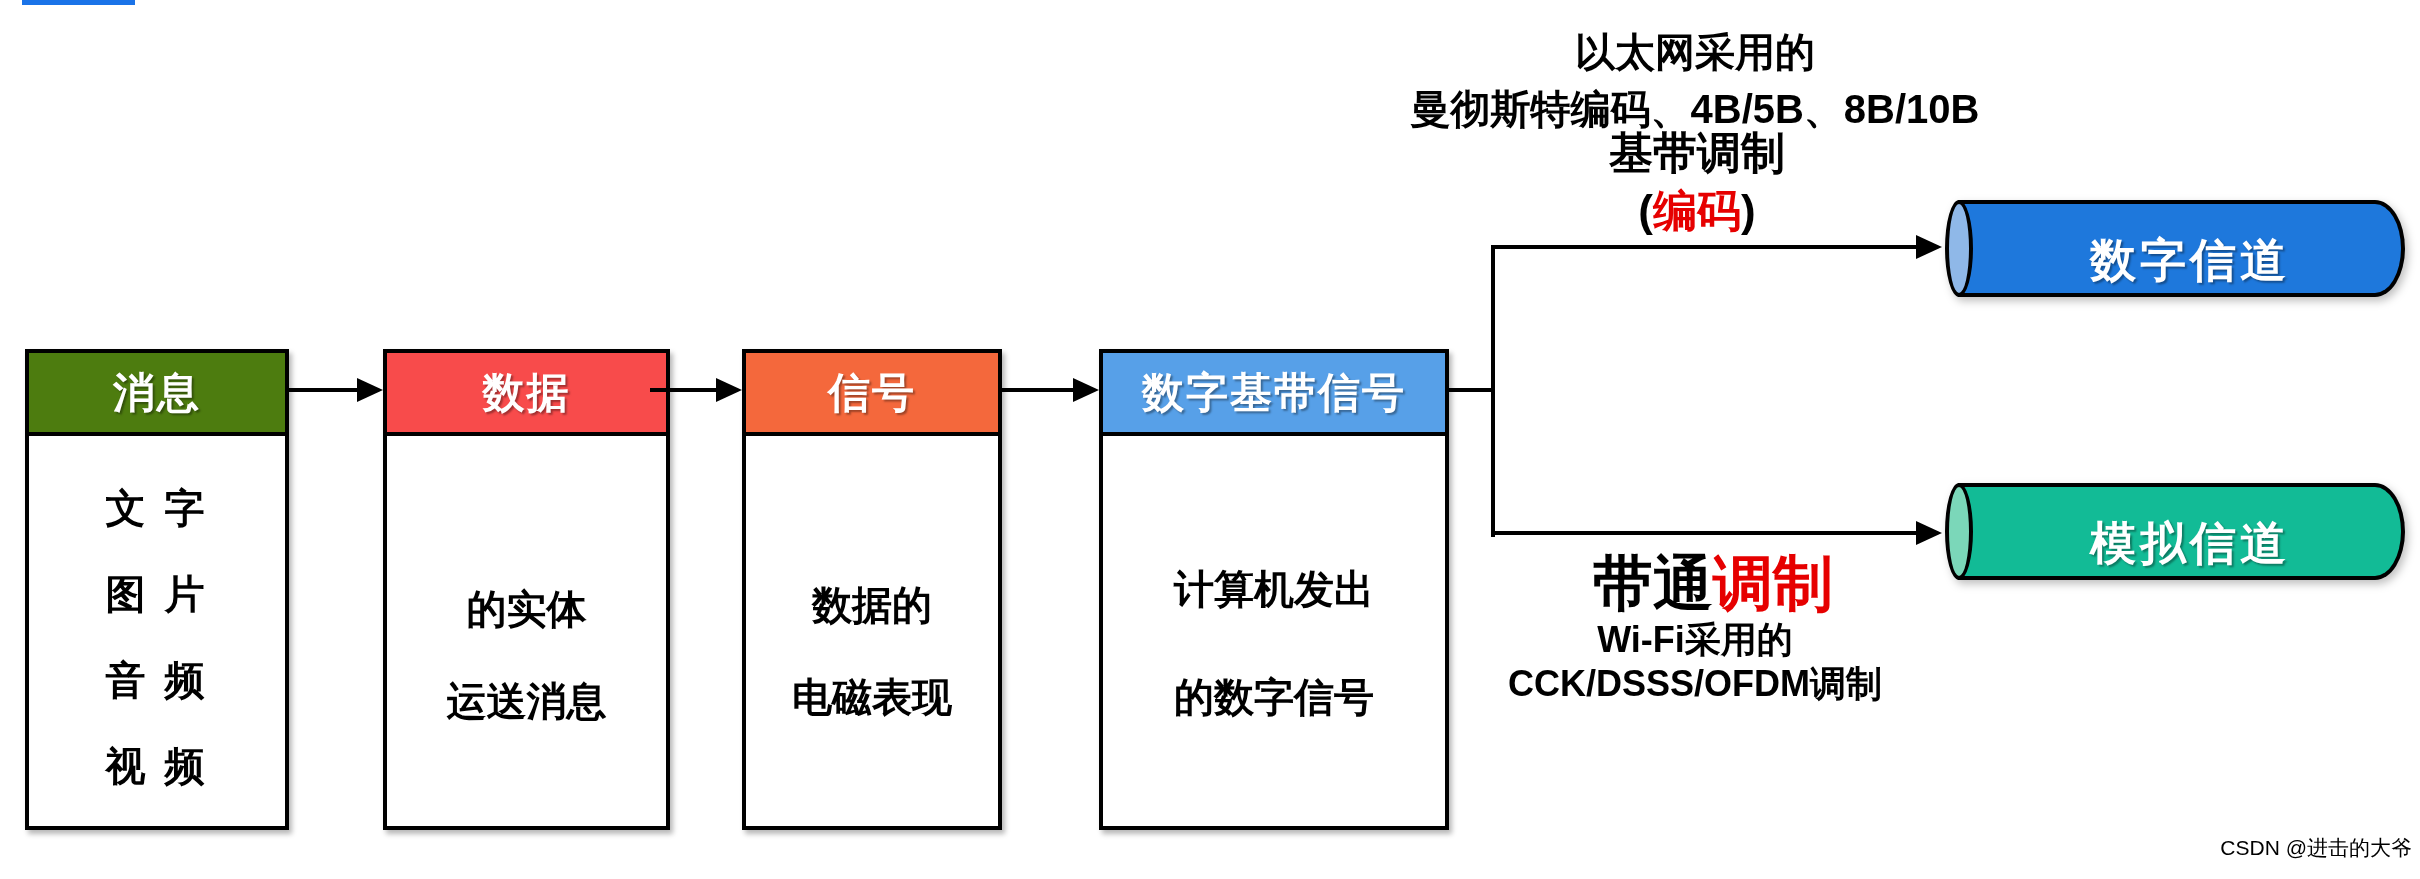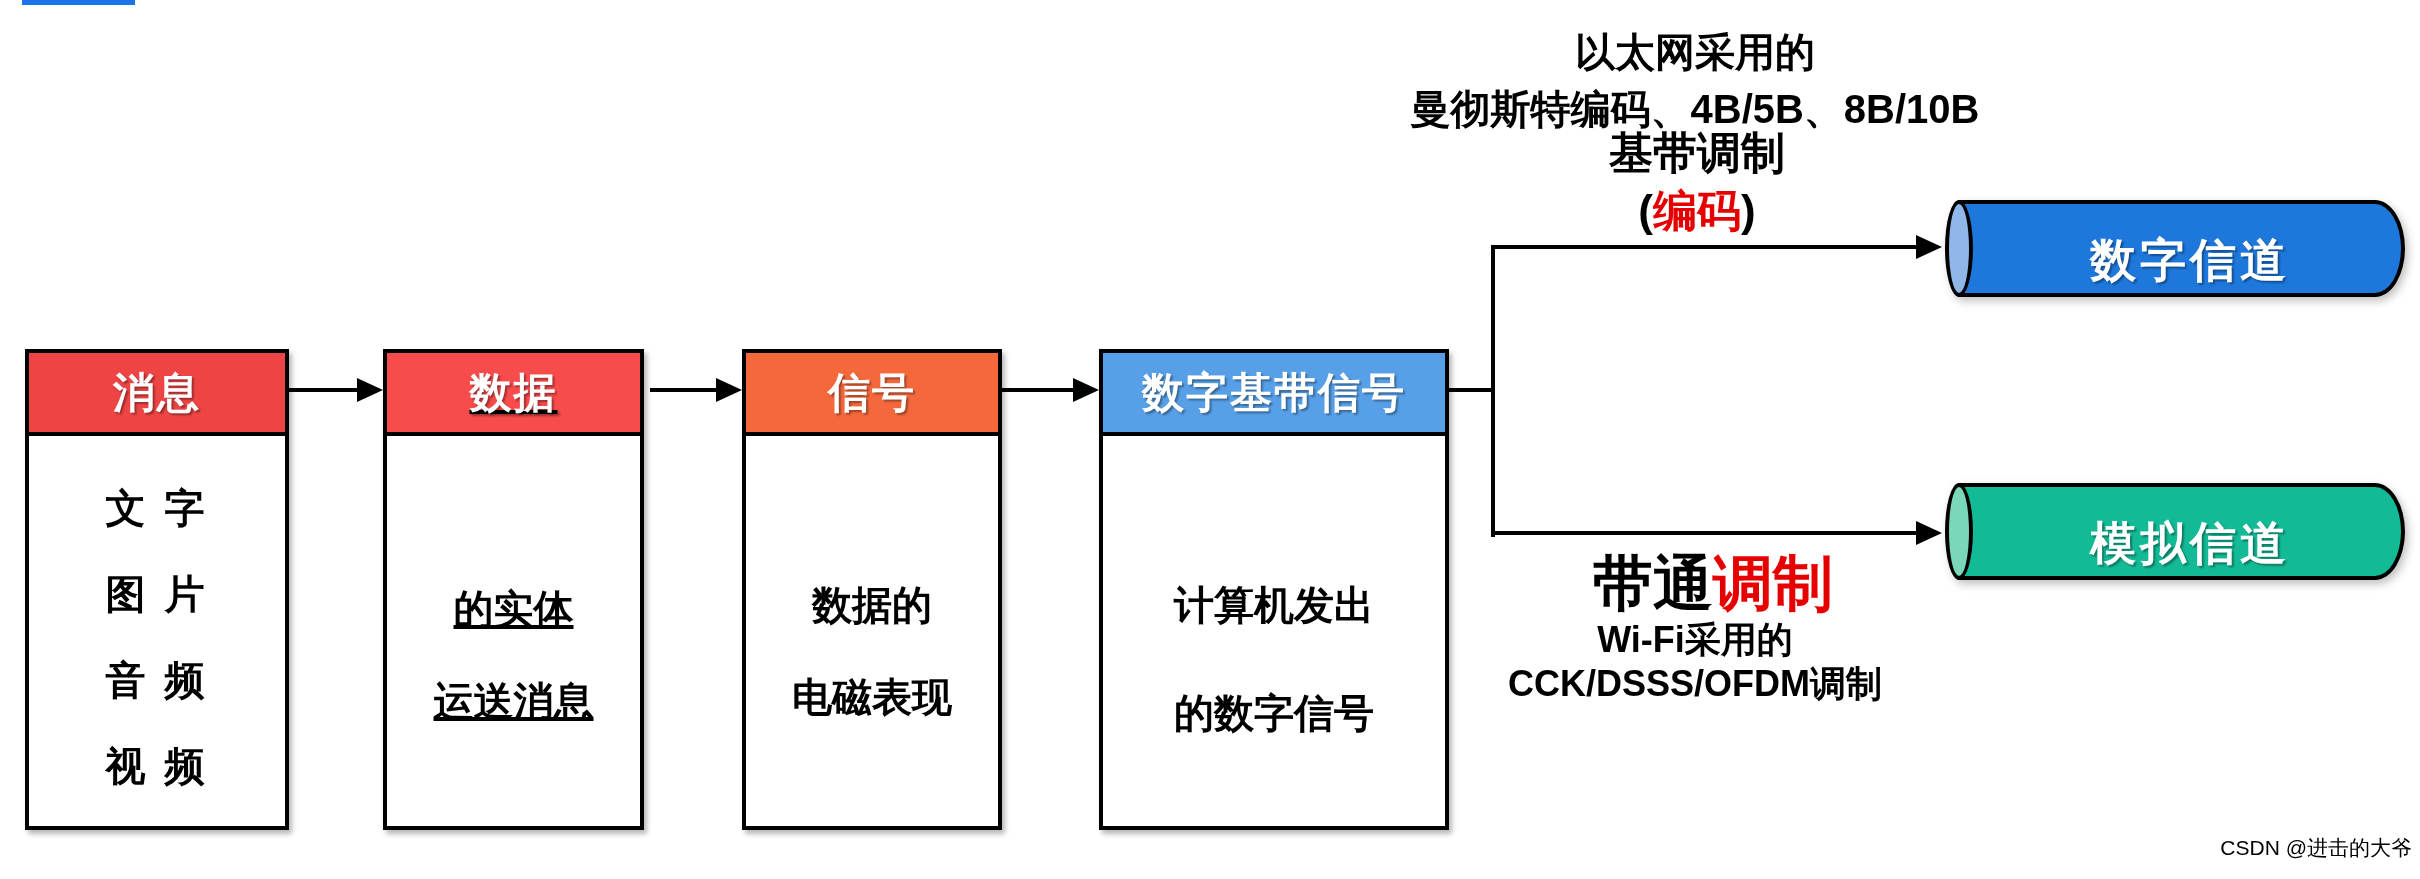--- a/index.html
+++ b/index.html
@@ -17,21 +17,21 @@
     height:79px;display:flex;align-items:center;justify-content:center;
     border-bottom:4px solid #000;color:#fff;font-size:42px;font-weight:bold;
     letter-spacing:2px;text-shadow:2px 2px 2px rgba(0,0,0,0.35);
   }
   .box-body{
     display:flex;flex-direction:column;justify-content:center;align-items:center;
     height:394px;color:#000;font-weight:bold;
   }
   .box-body.b1{line-height:86px;font-size:40px;letter-spacing:4px;padding-top:4px;}
   .box-body.b2{line-height:92px;font-size:40px;padding-top:22px;}
-  .box-body.b4{line-height:92px;font-size:40px;padding-top:26px;gap:16px;}
+  .box-body.b4{line-height:92px;font-size:40px;padding-top:10px;gap:16px;}
   
   .hline,.vline{position:absolute;background:#000;}
   .hline{height:4px;}
   .vline{width:4px;}
   .arrow-head{
     position:absolute;width:0;height:0;
     border-top:12px solid transparent;border-bottom:12px solid transparent;
     border-left:26px solid #000;
   }
   
@@ -64,33 +64,33 @@
   }
 </style>
 </head>
 <body>
 
 <div class="stage">
 
   <div class="accent-bar" style="background: rgb(26, 115, 232);"></div>
 
   <div class="flow-box" style="left:25px;width:264px;">
-    <div class="box-header" style="background: #ef4444; text-align: right;">消息</div>
+    <div class="box-header" style="background: #4d7c0f; text-align: right;">消息</div>
     <div class="box-body b1">
       <span>文 字</span>
       <span>图 片</span>
       <span>音 频</span>
       <span>视 频</span>
     </div>
   </div>
 
   <div class="hline" style="left:289px;top:388px;width:70px;"></div>
   <div class="arrow-head" style="left:357px;top:378px;"></div>
 
-  <div class="flow-box" style="left:383px;width:261px;text-decoration:underline;">
+  <div class="flow-box" style="left:383px;width:287px;">
     <div class="box-header" style="background: rgb(248, 75, 75);">数据</div>
     <div class="box-body b2">
       <span>的实体</span>
       <span>运送消息</span>
     </div>
   </div>
 
   <div class="hline" style="left:650px;top:388px;width:68px;"></div>
   <div class="arrow-head" style="left:716px;top:378px;"></div>
 

